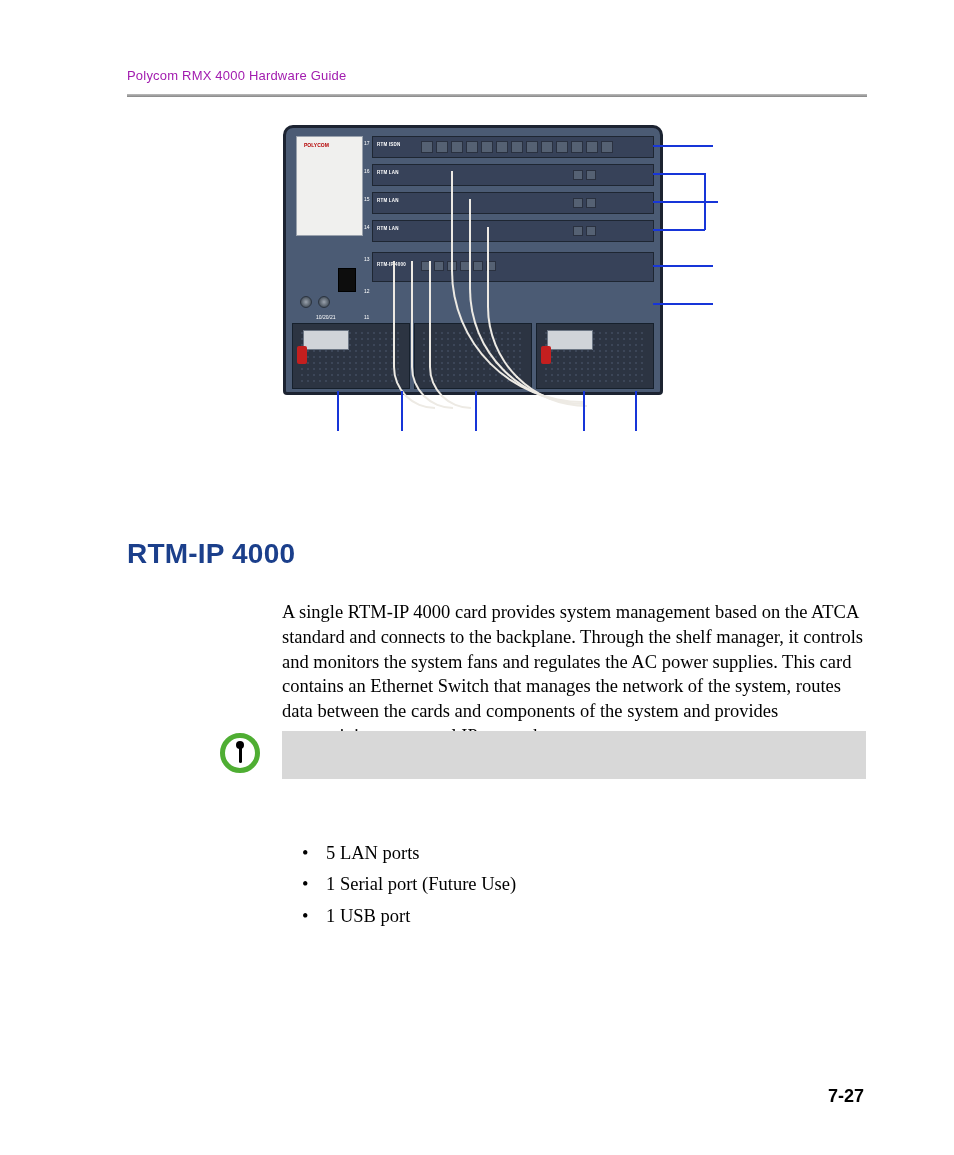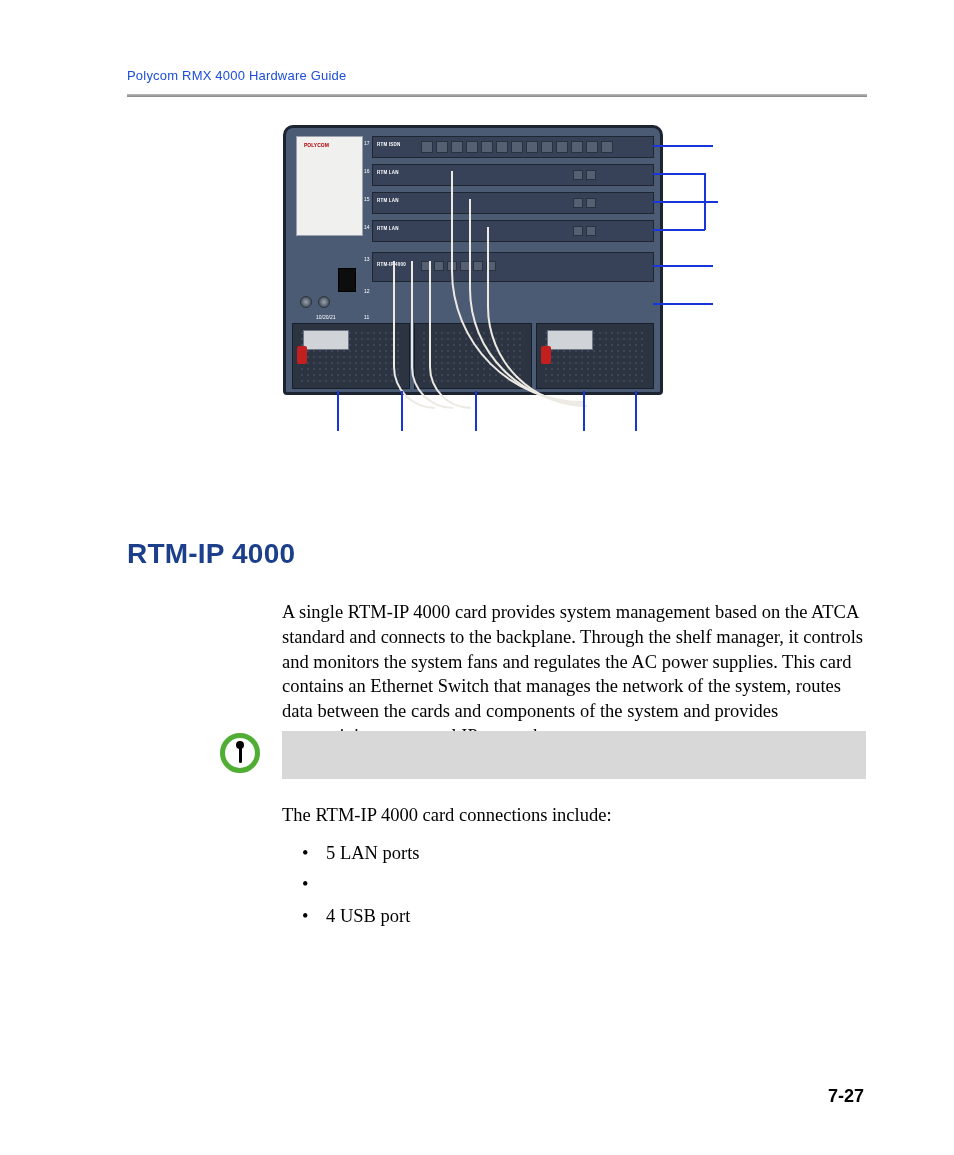--- a/index.html
+++ b/index.html
@@ -10,21 +10,21 @@
     font-family:Georgia, 'Times New Roman', serif;
     color:#000;
     box-sizing:border-box;
   }
   .header-text{
     position:absolute;
     top:68px;
     left:127px;
     font-family:Arial,Helvetica,sans-serif;
     font-size:13px;
-    color:#1d4ed8;
+    color:#a21caf;
     letter-spacing:0.2px;
   }
   .header-rule{
     position:absolute;
     top:94px;
     left:127px;
     width:740px;
     height:3px;
     background:linear-gradient(to bottom,#bbb 0,#868686 100%);
   }
@@ -344,30 +344,30 @@
   <div class="h1">RTM-IP 4000</div>
 
   <div class="body-para para1">A single RTM-IP 4000 card provides system management based on the ATCA standard and connects to the backplane. Through the shelf manager, it controls and monitors the system fans and regulates the AC power supplies. This card contains an Ethernet Switch that manages the network of the system, routes data between the cards and components of the system and provides connectivity to external IP networks.</div>
 
   <div class="note-icon">
     <div class="ring"></div>
       <div class="pin"></div>
   </div>
   <div class="note-bar"></div>
 
-  <div class="body-para para2">The RTM-IP 4000 card connections include:</div>
 
   <div class="bullets">
     <div class="row">
         <span class="dot">•</span>
         <span>5 LAN ports</span>
       </div>
     <div class="row">
         <span class="dot">•</span>
+        <span>1 Serial port (Future Use)</span>
       </div>
     <div class="row">
         <span class="dot">•</span>
-        <span>4 USB port</span>
+        <span>1 USB port</span>
       </div>
   </div>
 
   <div class="page-num">7-27</div>
 </div>
 
 </body></html>

